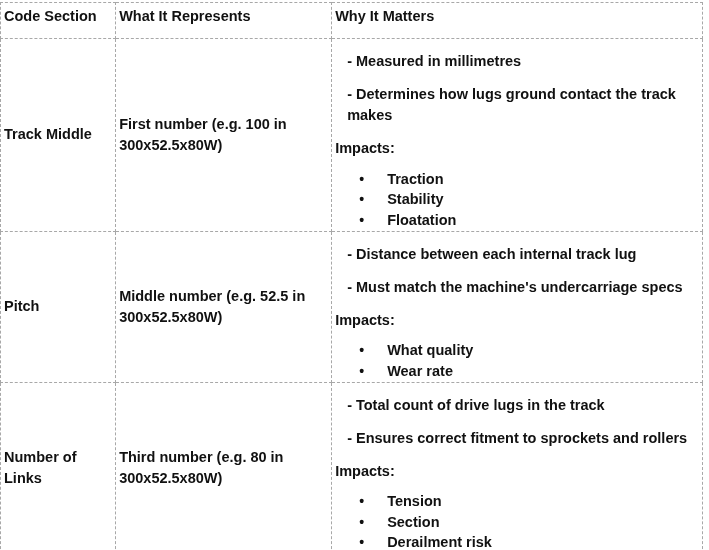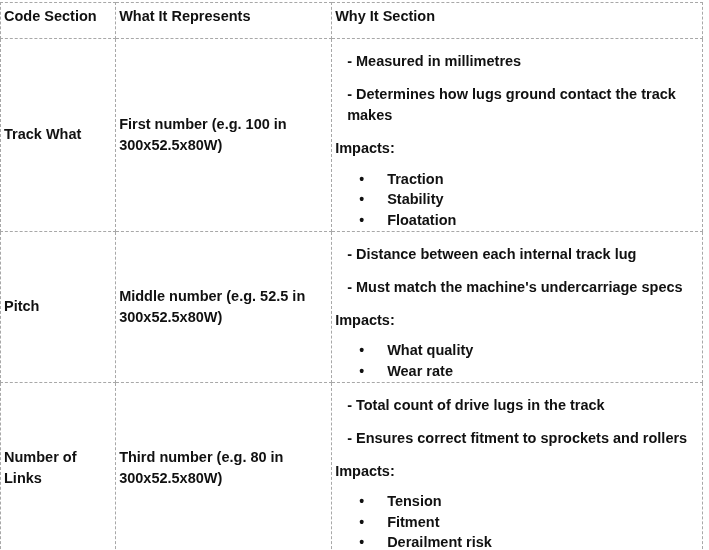--- a/index.html
+++ b/index.html
@@ -75,27 +75,27 @@
 <table class="doc-table">
   <colgroup>
     <col class="col1">
     <col class="col2">
     <col class="col3">
   </colgroup>
   <thead>
     <tr>
       <th>Code Section</th>
       <th>What It Represents</th>
-      <th>Why It Section</th>
+      <th>Why It Matters</th>
     </tr>
   </thead>
   <tbody>
 
     <tr class="row-1">
-      <td>Track What</td>
+      <td>Track Middle</td>
       <td>First number (e.g. 100 in 300x52.5x80W)</td>
       <td class="why-cell">
         <p class="why-line">- Measured in millimetres</p>
         <p class="why-line">- Determines how lugs ground contact the track makes</p>
         <p class="impacts-label">Impacts:</p>
         <ul class="bullet-list">
           <li>
               <span class="bullet-dot">•</span>
               <span>Traction</span>
             </li>
@@ -138,21 +138,21 @@
         <p class="why-line">- Total count of drive lugs in the track</p>
         <p class="why-line">- Ensures correct fitment to sprockets and rollers</p>
         <p class="impacts-label">Impacts:</p>
         <ul class="bullet-list">
           <li>
               <span class="bullet-dot">•</span>
               <span>Tension</span>
             </li>
           <li>
               <span class="bullet-dot">•</span>
-              <span>Fitment</span>
+              <span>Section</span>
             </li>
           <li>
               <span class="bullet-dot">•</span>
               <span>Derailment risk</span>
             </li>
         </ul>
       </td>
     </tr>
   </tbody>
 </table>

